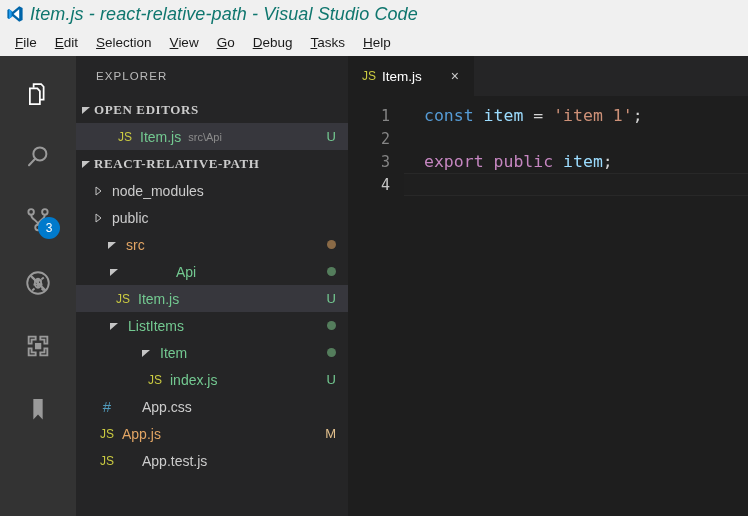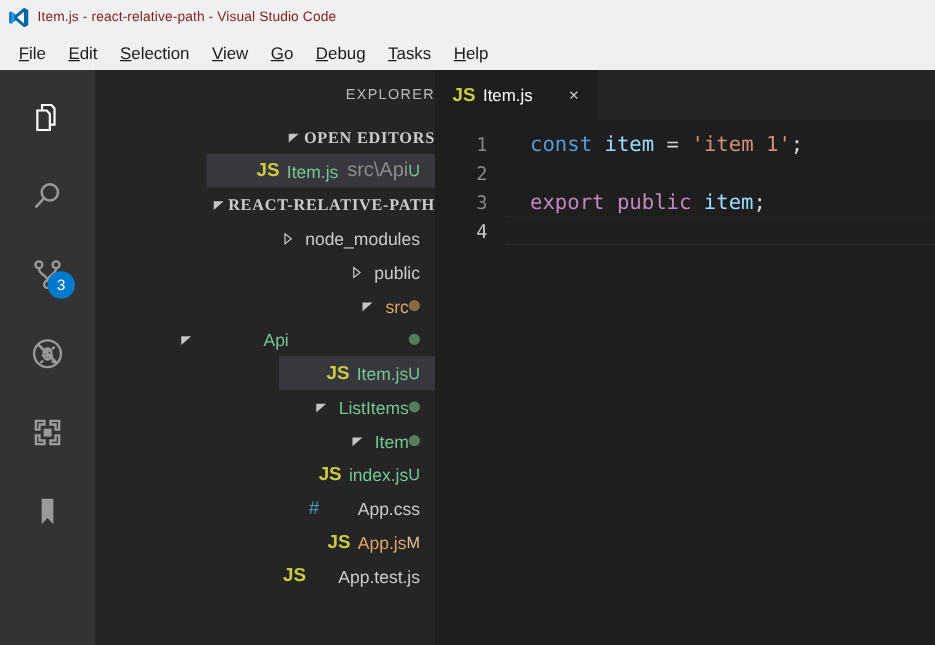--- a/index.html
+++ b/index.html
@@ -34,24 +34,25 @@
     box-sizing: border-box;
   }
   .app-logo {
     width: 18px;
     height: 18px;
     margin-right: 6px;
     flex: 0 0 auto;
     position: relative;
   }
   .title-text {
-    font-size: 11px;
-    color: #7f1d1d;
+    font-size: 18px;
+    color: #0f766e;
     letter-spacing: 0.1px;
     white-space: nowrap;
+    font-style: italic;
   }
 
   
   .menubar {
     height: 28px;
     min-height: 28px;
     background: #f0f0f0;
     display: flex;
     align-items: center;
     padding-left: 6px;
@@ -112,21 +113,20 @@
   }
 
   .sidebar {
     width: 272px;
     min-width: 272px;
     background: #252526;
     display: flex;
     flex-direction: column;
     box-sizing: border-box;
     overflow: hidden;
-    align-items: flex-end;
   }
   .sidebar-title {
     height: 40px;
     min-height: 40px;
     display: flex;
     align-items: center;
     padding-left: 20px;
     font-size: 11.5px;
     letter-spacing: 1.1px;
     color: #bbbbbb;
@@ -168,41 +168,41 @@
     box-sizing: border-box;
     position: relative;
     white-space: nowrap;
   }
   .row.selected {
     background: #37373d;
   }
   .row .label { flex: 0 0 auto; }
   .row .sub {
     margin-left: 7px;
-    font-size: 16px;
+    font-size: 11px;
     color: #8c8c8c;
   }
   .row .spacer { flex: 1 1 auto; }
   .row .badge-letter {
     font-size: 13px;
     font-weight: normal;
   }
   .row .dot {
     width: 9px;
     height: 9px;
     border-radius: 50%;
     display: inline-block;
   }
 
   .ficon {
     width: 22px;
     flex: 0 0 22px;
     text-align: center;
-    font-size: 15px;
-    font-weight: bold;
+    font-size: 12px;
+    font-weight: normal;
     font-family: "Liberation Sans", sans-serif;
     margin-right: 4px;
   }
   .ficon.js { color: #cbcb41; }
   .ficon.css { color: #519aba; font-size: 15px; font-weight: normal; }
 
   .c-green  { color: #73c991; }
   .c-orange { color: #e2a564; }
   .c-grey   { color: #cccccc; margin-left: 20px; }
   .c-mod    { color: #e2c08d; }

